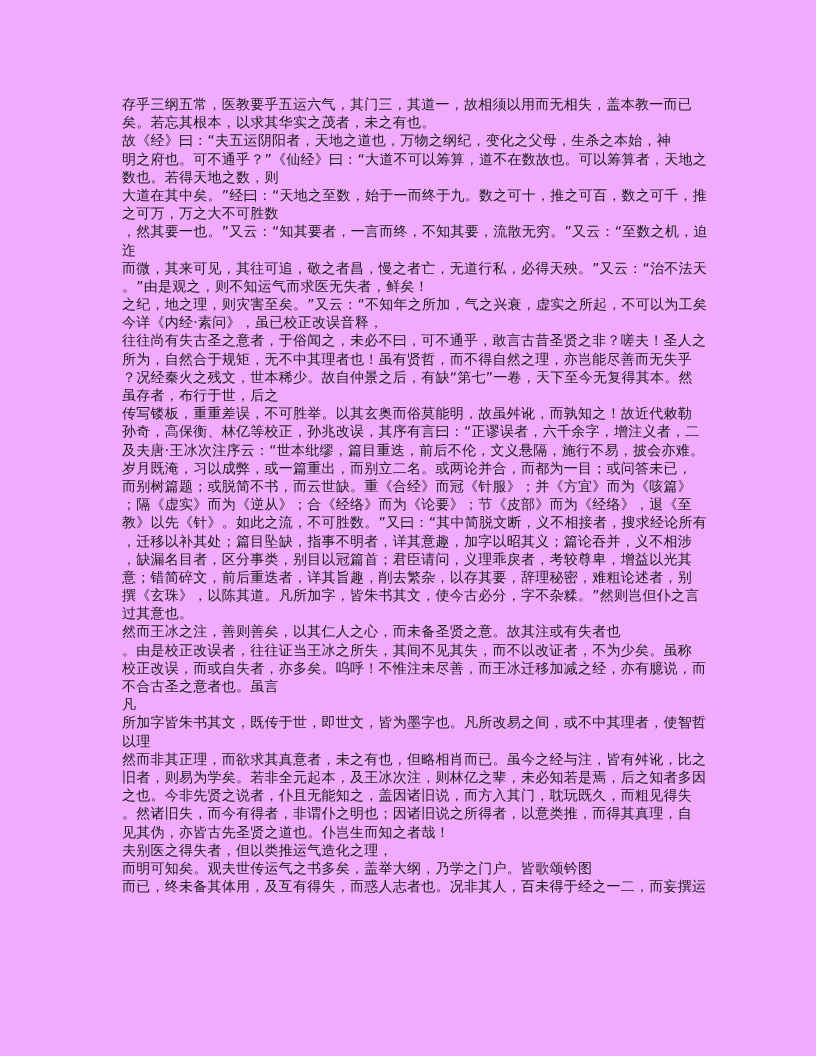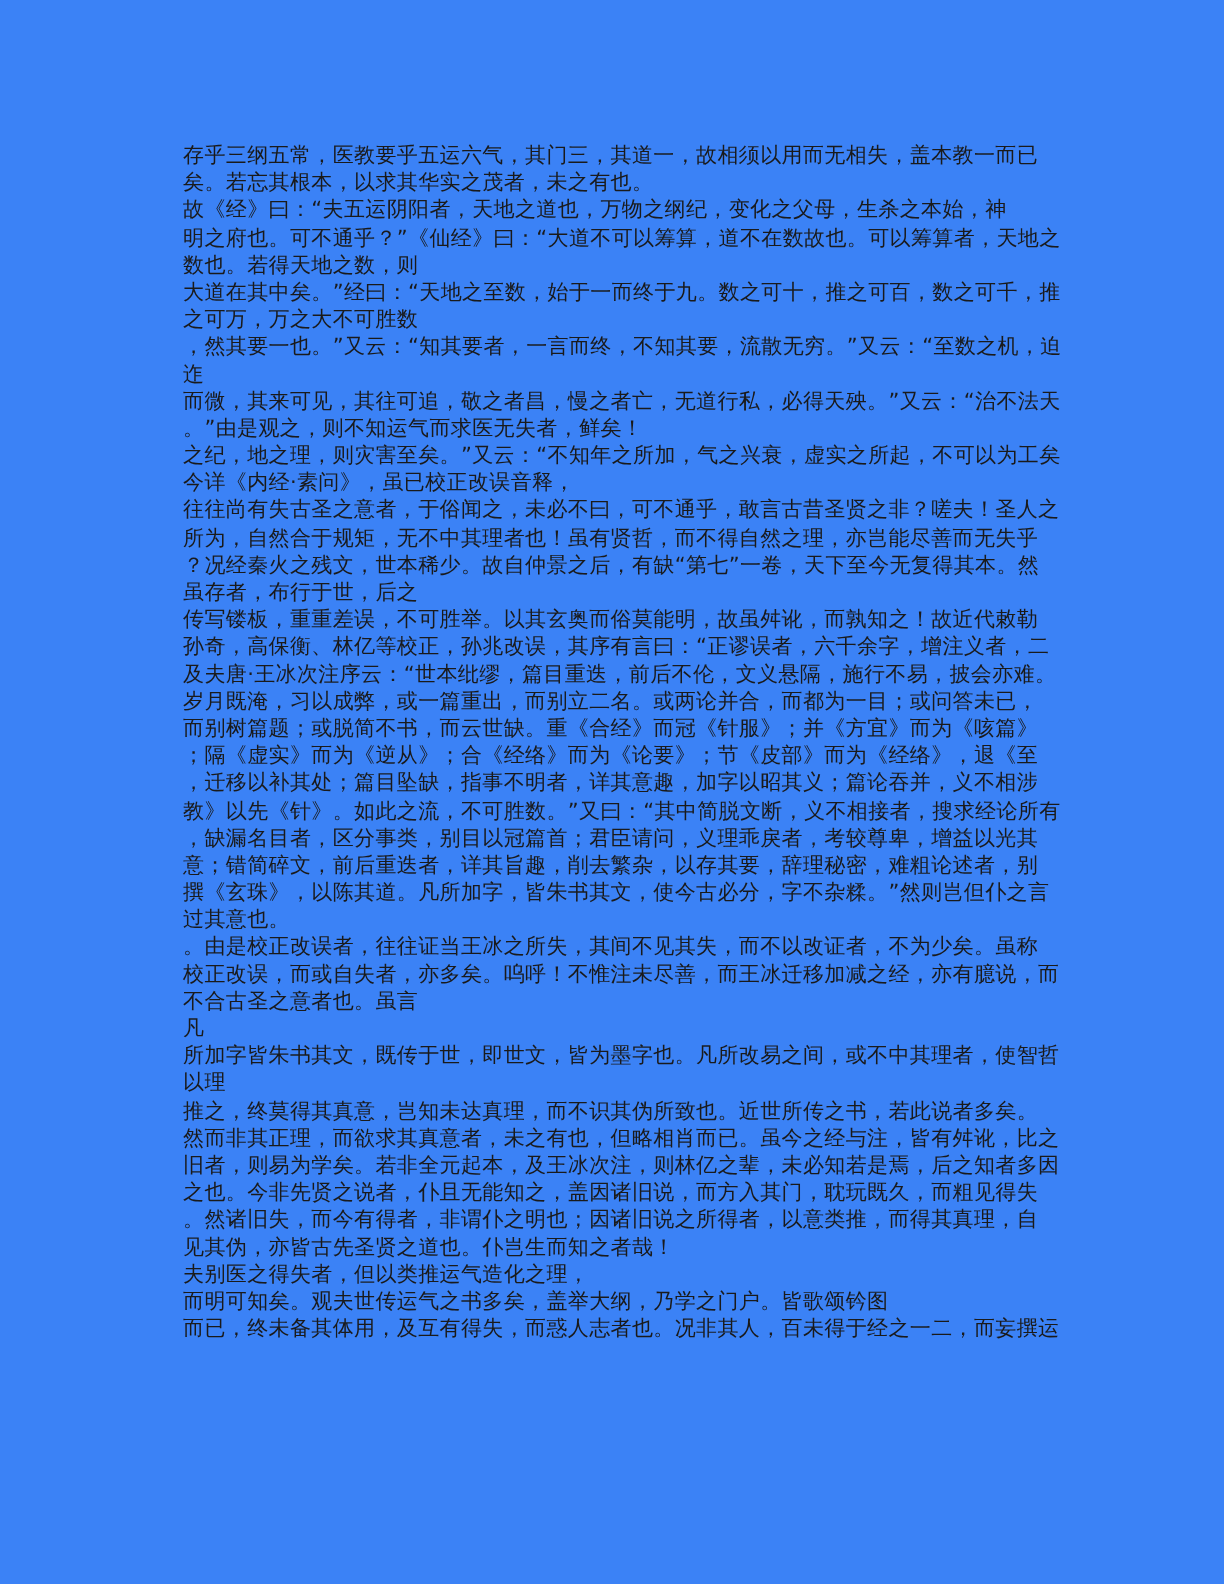--- a/index.html
+++ b/index.html
@@ -12,21 +12,21 @@
       height: 1056px;
       position: relative;
       overflow: hidden;
     }
     .page {
       position: absolute;
       left: 0;
       top: 0;
       width: 816px;
       height: 1056px;
-      background: #3b82f6;
+      background: #f0abfc;
     }
     .text-block {
       position: absolute;
       left: 122px;
       top: 95px;
       width: 580px;
       font-family: "DejaVu Sans", "Liberation Sans", sans-serif;
       font-size: 14px;
       line-height: 18.2px;
       letter-spacing: 0.25px;
@@ -60,33 +60,33 @@
     <span class="line">往往尚有失古圣之意者，于俗闻之，未必不曰，可不通乎，敢言古昔圣贤之非？嗟夫！圣人之</span>
     <span class="line">所为，自然合于规矩，无不中其理者也！虽有贤哲，而不得自然之理，亦岂能尽善而无失乎</span>
     <span class="line">？况经秦火之残文，世本稀少。故自仲景之后，有缺“第七”一卷，天下至今无复得其本。然</span>
     <span class="line">虽存者，布行于世，后之</span>
     <span class="line">传写镂板，重重差误，不可胜举。以其玄奥而俗莫能明，故虽舛讹，而孰知之！故近代敕勒</span>
     <span class="line">孙奇，高保衡、林亿等校正，孙兆改误，其序有言曰：“正谬误者，六千余字，增注义者，二</span>
     <span class="line">及夫唐·王冰次注序云：“世本纰缪，篇目重迭，前后不伦，文义悬隔，施行不易，披会亦难。</span>
     <span class="line">岁月既淹，习以成弊，或一篇重出，而别立二名。或两论并合，而都为一目；或问答未已，</span>
     <span class="line">而别树篇题；或脱简不书，而云世缺。重《合经》而冠《针服》；并《方宜》而为《咳篇》</span>
     <span class="line">；隔《虚实》而为《逆从》；合《经络》而为《论要》；节《皮部》而为《经络》，退《至</span>
+    <span class="line">教》以先《针》。如此之流，不可胜数。”又曰：“其中简脱文断，义不相接者，搜求经论所有</span>
     <span class="line">，迁移以补其处；篇目坠缺，指事不明者，详其意趣，加字以昭其义；篇论吞并，义不相涉</span>
-    <span class="line">教》以先《针》。如此之流，不可胜数。”又曰：“其中简脱文断，义不相接者，搜求经论所有</span>
     <span class="line">，缺漏名目者，区分事类，别目以冠篇首；君臣请问，义理乖戾者，考较尊卑，增益以光其</span>
     <span class="line">意；错简碎文，前后重迭者，详其旨趣，削去繁杂，以存其要，辞理秘密，难粗论述者，别</span>
     <span class="line">撰《玄珠》，以陈其道。凡所加字，皆朱书其文，使今古必分，字不杂糅。”然则岂但仆之言</span>
     <span class="line">过其意也。</span>
+    <span class="line">然而王冰之注，善则善矣，以其仁人之心，而未备圣贤之意。故其注或有失者也</span>
     <span class="line">。由是校正改误者，往往证当王冰之所失，其间不见其失，而不以改证者，不为少矣。虽称</span>
     <span class="line">校正改误，而或自失者，亦多矣。呜呼！不惟注未尽善，而王冰迁移加减之经，亦有臆说，而</span>
     <span class="line">不合古圣之意者也。虽言</span>
     <span class="line">凡</span>
     <span class="line">所加字皆朱书其文，既传于世，即世文，皆为墨字也。凡所改易之间，或不中其理者，使智哲</span>
     <span class="line">以理</span>
-    <span class="line">推之，终莫得其真意，岂知未达真理，而不识其伪所致也。近世所传之书，若此说者多矣。</span>
     <span class="line">然而非其正理，而欲求其真意者，未之有也，但略相肖而已。虽今之经与注，皆有舛讹，比之</span>
     <span class="line">旧者，则易为学矣。若非全元起本，及王冰次注，则林亿之辈，未必知若是焉，后之知者多因</span>
     <span class="line">之也。今非先贤之说者，仆且无能知之，盖因诸旧说，而方入其门，耽玩既久，而粗见得失</span>
     <span class="line">。然诸旧失，而今有得者，非谓仆之明也；因诸旧说之所得者，以意类推，而得其真理，自</span>
     <span class="line">见其伪，亦皆古先圣贤之道也。仆岂生而知之者哉！</span>
     <span class="line">夫别医之得失者，但以类推运气造化之理，</span>
     <span class="line">而明可知矣。观夫世传运气之书多矣，盖举大纲，乃学之门户。皆歌颂钤图</span>
     <span class="line">而已，终未备其体用，及互有得失，而惑人志者也。况非其人，百未得于经之一二，而妄撰运</span>
   </div>
 </div>

